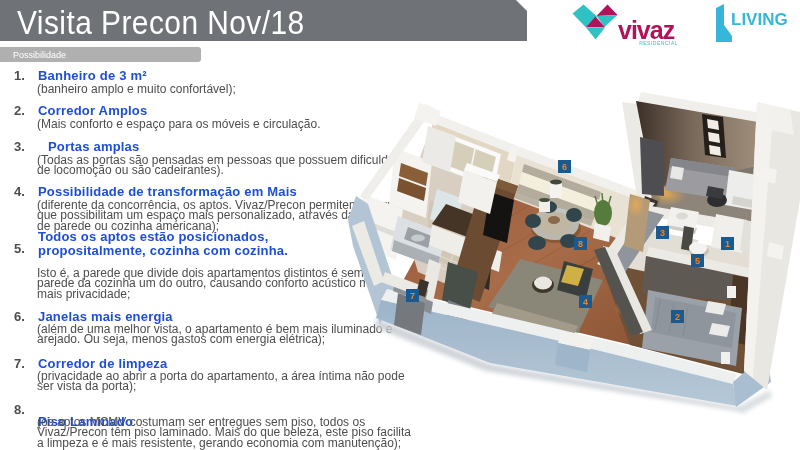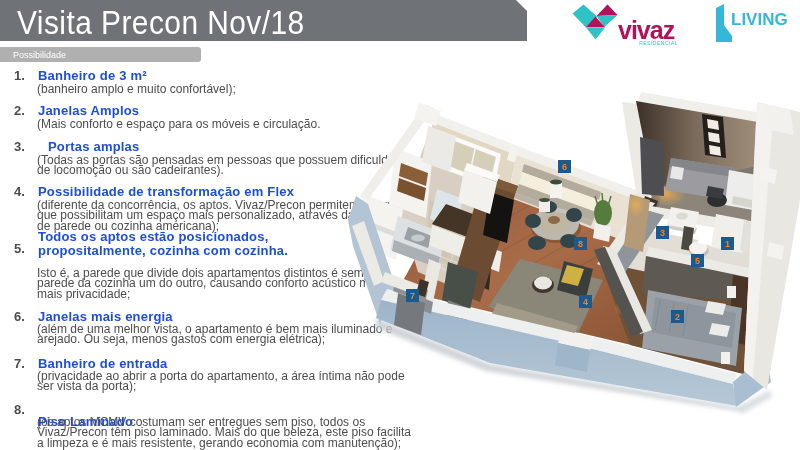--- a/index.html
+++ b/index.html
@@ -23,51 +23,51 @@
 
 <div class="abs" style="top:68px">
     <span class="num">1.</span>
   </div>
 <div class="abs title" style="left:38px;top:68px">Banheiro de 3 m²</div>
 <div class="abs desc" style="left:37px;top:84px">(banheiro amplo e muito confortável);</div>
 
 <div class="abs" style="top:103px">
     <span class="num">2.</span>
   </div>
-<div class="abs title" style="left:38px;top:103px">Janelas Amplos</div>
+<div class="abs title" style="left:38px;top:103px">Corredor Amplos</div>
 <div class="abs desc" style="left:37px;top:119px">(Mais conforto e espaço para os móveis e circulação.</div>
 
 <div class="abs" style="top:139px">
     <span class="num">3.</span>
   </div>
 <div class="abs title" style="left:48px;top:139px">Portas amplas</div>
 <div class="abs desc" style="left:37px;top:155px">(Todas as portas são pensadas em pessoas que possuem dificuldade<br>de locomoção ou são cadeirantes).</div>
 
 <div class="abs" style="top:184px">
     <span class="num">4.</span>
   </div>
-<div class="abs title" style="left:38px;top:184px">Possibilidade de transformação em Flex</div>
+<div class="abs title" style="left:38px;top:184px">Possibilidade de transformação em Mais</div>
 <div class="abs desc" style="left:37px;top:200px">(diferente da concorrência, os aptos. Vivaz/Precon permitem reformas<br>que possibilitam um espaço mais personalizado, através da retirada<br>de parede ou cozinha americana);</div>
 
 <div class="abs" style="top:241px">
     <span class="num">5.</span>
   </div>
 <div class="abs title" style="left:38px;top:230px;line-height:13.5px">Todos os aptos estão posicionados,<br>propositalmente, cozinha com cozinha.</div>
 <div class="abs desc" style="left:37px;top:268px">Isto é, a parede que divide dois apartamentos distintos é sempre a<br>parede da cozinha um do outro, causando conforto acústico maior e<br>mais privacidade;</div>
 
 <div class="abs" style="top:309px">
     <span class="num">6.</span>
   </div>
 <div class="abs title" style="left:38px;top:309px">Janelas mais energia</div>
 <div class="abs desc" style="left:37px;top:324px">(além de uma melhor vista, o apartamento é bem mais iluminado e<br>arejado. Ou seja, menos gastos com energia elétrica);</div>
 
 <div class="abs" style="top:356px">
     <span class="num">7.</span>
   </div>
-<div class="abs title" style="left:38px;top:356px">Banheiro de entrada</div>
+<div class="abs title" style="left:38px;top:356px">Corredor de limpeza</div>
 <div class="abs desc" style="left:37px;top:371px">(privacidade ao abrir a porta do apartamento, a área íntima não pode<br>ser vista da porta);</div>
 
 <div class="abs" style="top:402px">
     <span class="num">8.</span>
   </div>
 <div class="abs title" style="left:38px;top:414px">Piso Laminado</div>
 <div class="abs desc" style="left:37px;top:417px">(os aptos MCMV costumam ser entregues sem piso, todos os<br>Vivaz/Precon têm piso laminado. Mais do que beleza, este piso facilita<br>a limpeza e é mais resistente, gerando economia com manutenção);</div>
 
 <svg class="abs" style="left:565px;top:0" width="120" height="50" viewBox="565 0 120 50">
 

